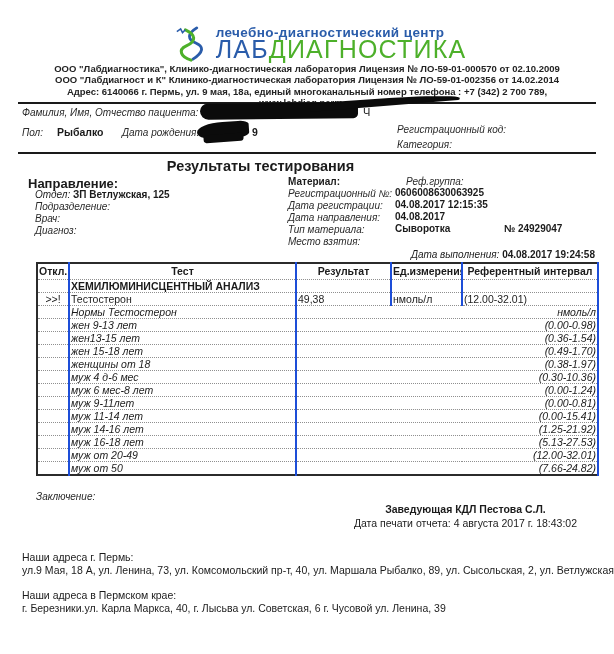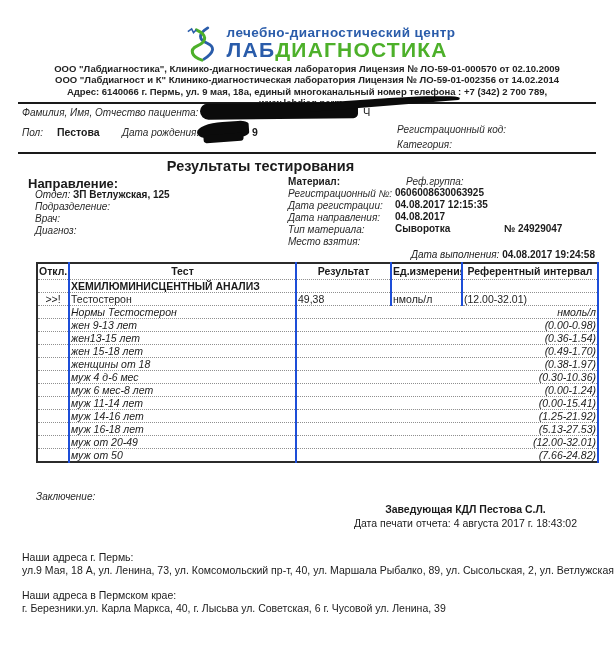--- a/index.html
+++ b/index.html
@@ -8,21 +8,21 @@
     font-family:"Liberation Sans", sans-serif;color:#1b1b1b;overflow:hidden;
   }
   .abs{position:absolute;white-space:nowrap;}
   .it{font-style:italic;}
   .b{font-weight:bold;text-align:center;}
   
   .logo-row{position:absolute;top:26px;left:0;width:614px;display:flex;justify-content:center;align-items:flex-start;margin-left:12px;}
   .logo-icon{width:40px;height:36px;margin-right:4px;margin-top:0px;}
   .logo-text{display:flex;flex-direction:column;align-items:flex-start;}
   .logo-tagline{font-size:13.5px;font-weight:600;letter-spacing:.4px;line-height:14px;}
-  .logo-brand{font-size:21px;font-weight:700;letter-spacing:1.2px;line-height:21px;margin-top:-1px;text-align:center;}
+  .logo-brand{font-size:25px;font-weight:400;letter-spacing:1.2px;line-height:21px;margin-top:-1px;text-align:center;}
   
   .hdr-lines{position:absolute;top:63px;left:0;width:614px;text-align:center;font-size:9.5px;font-weight:bold;line-height:11.4px;color:#232323;}
   
   .rule{position:absolute;left:18px;width:578px;height:0;border-top:2px solid #1a1a1a;}
   
   .lbl{font-size:10px;font-style:italic;color:#2a2a2a;}
   .val{font-size:10.5px;font-weight:bold;}
   .bar1{position:absolute;left:200px;top:103px;width:158px;height:16px;background:#0b0b0b;border-radius:8px 3px 5px 9px;transform:rotate(-.6deg);}
   .bar1::after{content:"";position:absolute;right:-102px;top:-4px;width:150px;height:8px;background:#0b0b0b;transform:rotate(-4deg);border-radius:2px 80% 2px 2px;}
   .bar2{position:absolute;left:197px;top:122px;width:52px;height:17px;background:#0b0b0b;border-radius:50% 20% 30% 45%;transform:rotate(-4deg);}
@@ -70,21 +70,21 @@
     <div>www.labdiag.perm.ru</div>
   </div>
 
   <div class="rule" style="top:102px"></div>
 
   <div class="abs lbl" style="left:22px;top:107px">Фамилия, Имя, Отчество пациента:</div>
   <div class="bar1"></div>
   <div class="abs" style="left:363px;top:106px;font-size:11px">Ч</div>
 
   <div class="abs lbl" style="left:22px;top:127px">Пол:</div>
-  <div class="abs val" style="left:57px;top:126px">Пестова</div>
+  <div class="abs val" style="left:57px;top:126px">Рыбалко</div>
   <div class="abs lbl" style="left:122px;top:127px">Дата рождения:</div>
   <div class="bar2"></div>
   <div class="abs val" style="left:252px;top:126px">9</div>
 
   <div class="abs lbl" style="left:397px;top:124px">Регистрационный код:</div>
   <div class="abs lbl" style="left:397px;top:139px">Категория:</div>
 
   <div class="rule" style="top:152px"></div>
 
   <div class="title">Результаты тестирования</div>
@@ -170,20 +170,25 @@
           <td class="norm-label">муж 4 д-6 мес</td>
           <td class="norm-val" colspan="3">(0.30-10.36)</td>
         </tr>
     <tr>
           <td></td>
           <td class="norm-label">муж 6 мес-8 лет</td>
           <td class="norm-val" colspan="3">(0.00-1.24)</td>
         </tr>
     <tr>
           <td></td>
+          <td class="norm-label">муж 9-11лет</td>
+          <td class="norm-val" colspan="3">(0.00-0.81)</td>
+        </tr>
+    <tr>
+          <td></td>
           <td class="norm-label">муж 11-14 лет</td>
           <td class="norm-val" colspan="3">(0.00-15.41)</td>
         </tr>
     <tr>
           <td></td>
           <td class="norm-label">муж 14-16 лет</td>
           <td class="norm-val" colspan="3">(1.25-21.92)</td>
         </tr>
     <tr>
           <td></td>

